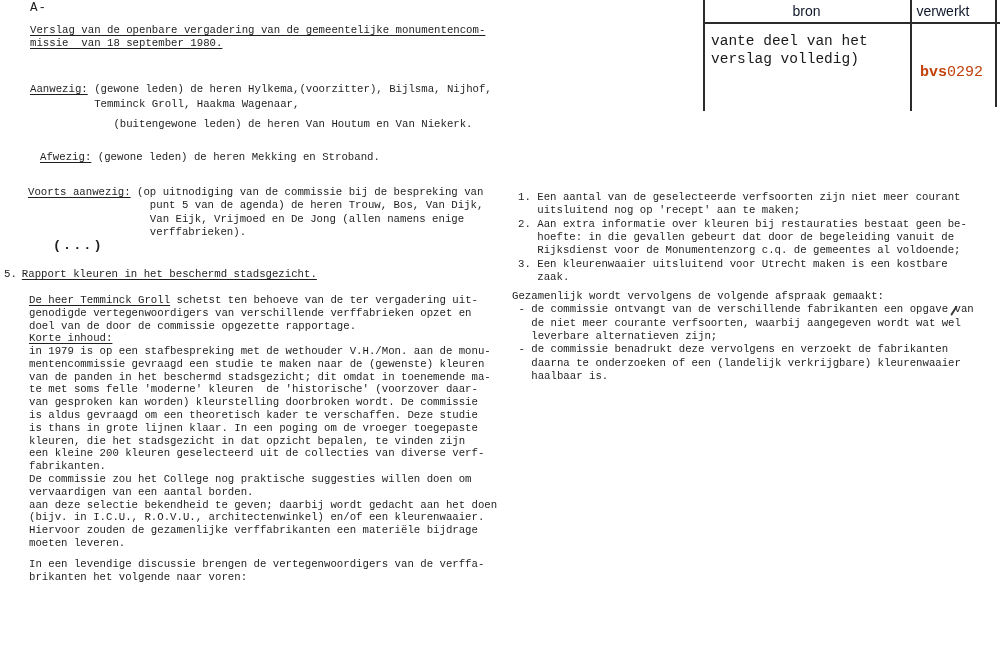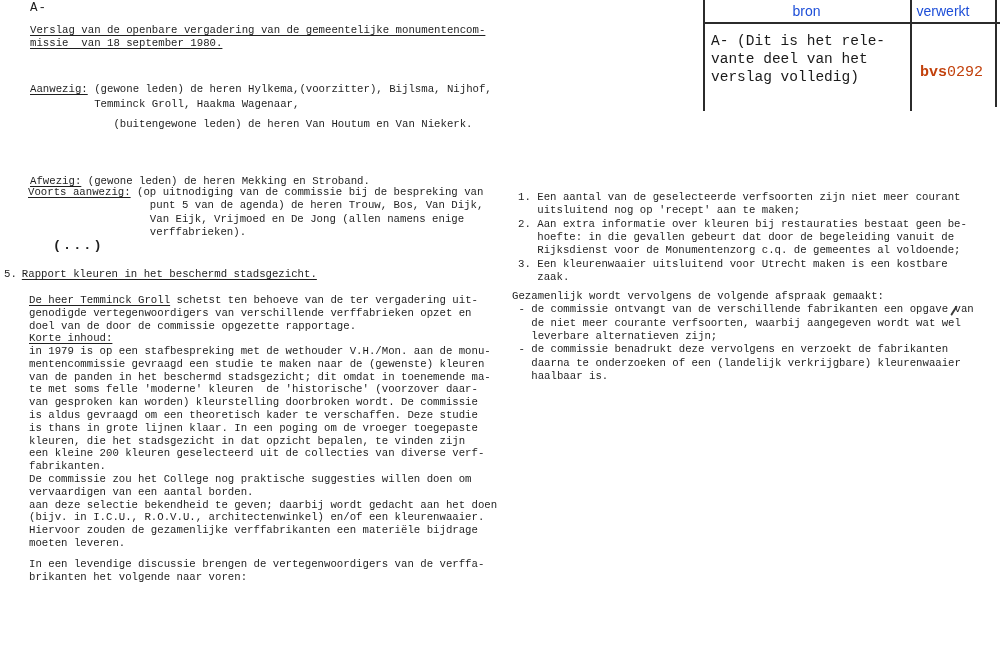--- a/index.html
+++ b/index.html
@@ -22,21 +22,21 @@
   .title-line{font-size:10.7px;line-height:13.5px;}
   .marker{font-size:12.5px;letter-spacing:1px;}
   .omission{font-size:13.5px;font-weight:bold;letter-spacing:2px;}
   .sec-num{font-size:10.7px;}
   .sec-head{font-size:10.7px;margin-left:5px;}
   
   .tline{position:absolute;background:#2b2b2b;}
   .stamp-header{
     position:absolute;top:3px;
     font-family:"Liberation Sans","DejaVu Sans",sans-serif;
-    font-size:14px;color:#1d4ed8;text-align:center;
+    font-size:14px;color:#0f172a;text-align:center;
   }
   .stamp-note{position:absolute;left:711px;top:33px;}
   .stamp-note div{white-space:pre;font-size:14.5px;line-height:17.8px;color:#1a1a1a;}
   .stamp-code{position:absolute;left:920px;top:64px;font-size:15px;color:#c2410c;}
   .stamp-code .b{font-weight:bold;}
   .pencil-mark{
     position:absolute;left:953px;top:305px;width:1.6px;height:11px;
     background:#3c3c3c;transform:rotate(32deg);border-radius:1px;
   }
 </style>
@@ -45,36 +45,35 @@
 
 <div class="page">
 
   <div class="tline" style="left:703px;top:0;width:2px;height:111px;"></div>
   <div class="tline" style="left:910px;top:0;width:2px;height:111px;"></div>
   <div class="tline" style="left:995px;top:0;width:2px;height:107px;"></div>
   <div class="tline" style="left:703px;top:22px;width:297px;height:2px;"></div>
   <div class="stamp-header" style="left:703px;width:207px;">bron</div>
   <div class="stamp-header" style="left:912px;width:62px;">verwerkt</div>
   <div class="stamp-note">
-    <div>A- (Dit is het rele-</div>
     <div>vante deel van het</div>
     <div>verslag volledig)</div>
   </div>
   <div class="stamp-code"><span class="b">bvs</span><span>0292</span></div>
 
   <div class="ln marker" style="left:30px;top:2px;">A-</div>
 
   <div class="ln title-line u" style="left:30px;top:24px;">Verslag van de openbare vergadering van de gemeentelijke monumentencom-</div>
   <div class="ln title-line u" style="left:30px;top:37px;text-decoration:underline;">missie  van 18 september 1980.</div>
 
   <div class="ln" style="left:30px;top:83px;"><span class="u">Aanwezig:</span><span> (gewone leden) de heren Hylkema,(voorzitter), Bijlsma, Nijhof,</span></div>
   <div class="ln" style="left:30px;top:98px;">          Temminck Groll, Haakma Wagenaar,</div>
   <div class="ln" style="left:30px;top:118px;">             (buitengewone leden) de heren Van Houtum en Van Niekerk.</div>
 
-  <div class="ln" style="left:30px;top:151px;margin-top:24px;"><span class="u">Afwezig:</span><span> (gewone leden) de heren Mekking en Stroband.</span></div>
+  <div class="ln" style="left:40px;top:151px;"><span class="u">Afwezig:</span><span> (gewone leden) de heren Mekking en Stroband.</span></div>
 
   <div class="block voorts-block" style="left:28px;top:186px;">
     <div><span class="u">Voorts aanwezig:</span><span> (op uitnodiging van de commissie bij de bespreking van</span></div>
     <div>                   punt 5 van de agenda) de heren Trouw, Bos, Van Dijk,</div>
     <div>                   Van Eijk, Vrijmoed en De Jong (allen namens enige</div>
     <div>                   verffabrieken).</div>
   </div>
 
   <div class="ln omission" style="left:53px;top:240px;">(...)</div>
 

